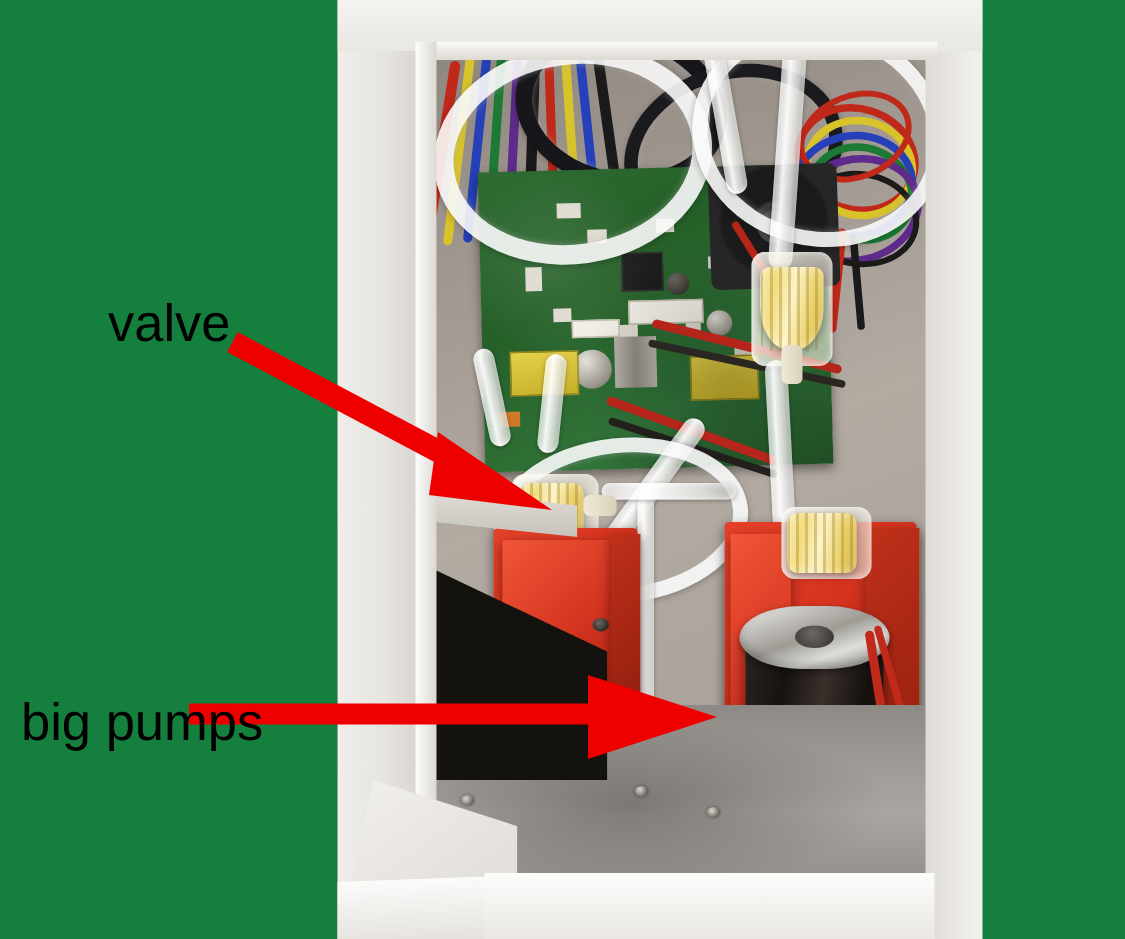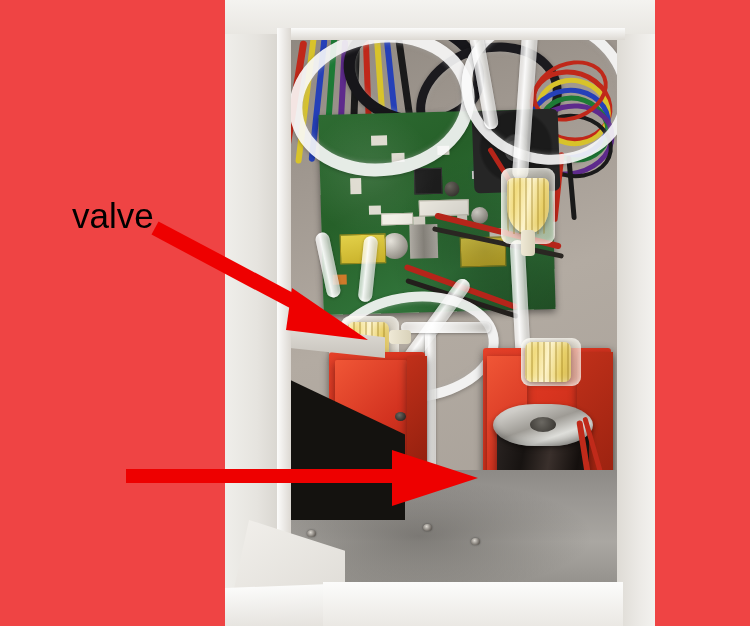--- a/index.html
+++ b/index.html
@@ -1,19 +1,19 @@
 <!DOCTYPE html>
 <html><head>
 <meta charset="utf-8">
 <style>
   html,body{margin:0;padding:0;background:#ffffff;}
   body{width:750px;height:626px;overflow:hidden;
        font-family:"Liberation Sans",sans-serif;}
 
-  #stage{position:relative;width:750px;height:626px;background:#ef4444;overflow:hidden;}
+  #stage{position:relative;width:750px;height:626px;background:#15803d;overflow:hidden;}
 
   
   #photo{position:absolute;left:225px;top:0px;width:430px;height:626px;overflow:hidden;
          background:#b9b3ac;}
 
   
   .encl-left{position:absolute;left:0;top:0;width:58px;height:626px;
     background:linear-gradient(90deg,#efeeea 0%,#e6e4df 55%,#d6d3cd 100%);}
   .encl-top{position:absolute;left:0;top:0;width:430px;height:34px;
     background:linear-gradient(180deg,#f4f3f0 0%,#e9e7e2 100%);}
@@ -300,14 +300,15 @@
       <polygon points="292,288 368,340 286,330" fill="#ee0000"></polygon>
     </g>
 
     <g>
       <line x1="126" y1="476" x2="400" y2="476" stroke="#ee0000" stroke-width="14"></line>
       <polygon points="392,450 478,478 392,506" fill="#ee0000"></polygon>
     </g>
   </svg>
 
   <div class="label" id="valve-label">valve</div>
+  <div class="label" id="pumps-label">big pumps</div>
 
 </div>
 
 </body></html>

